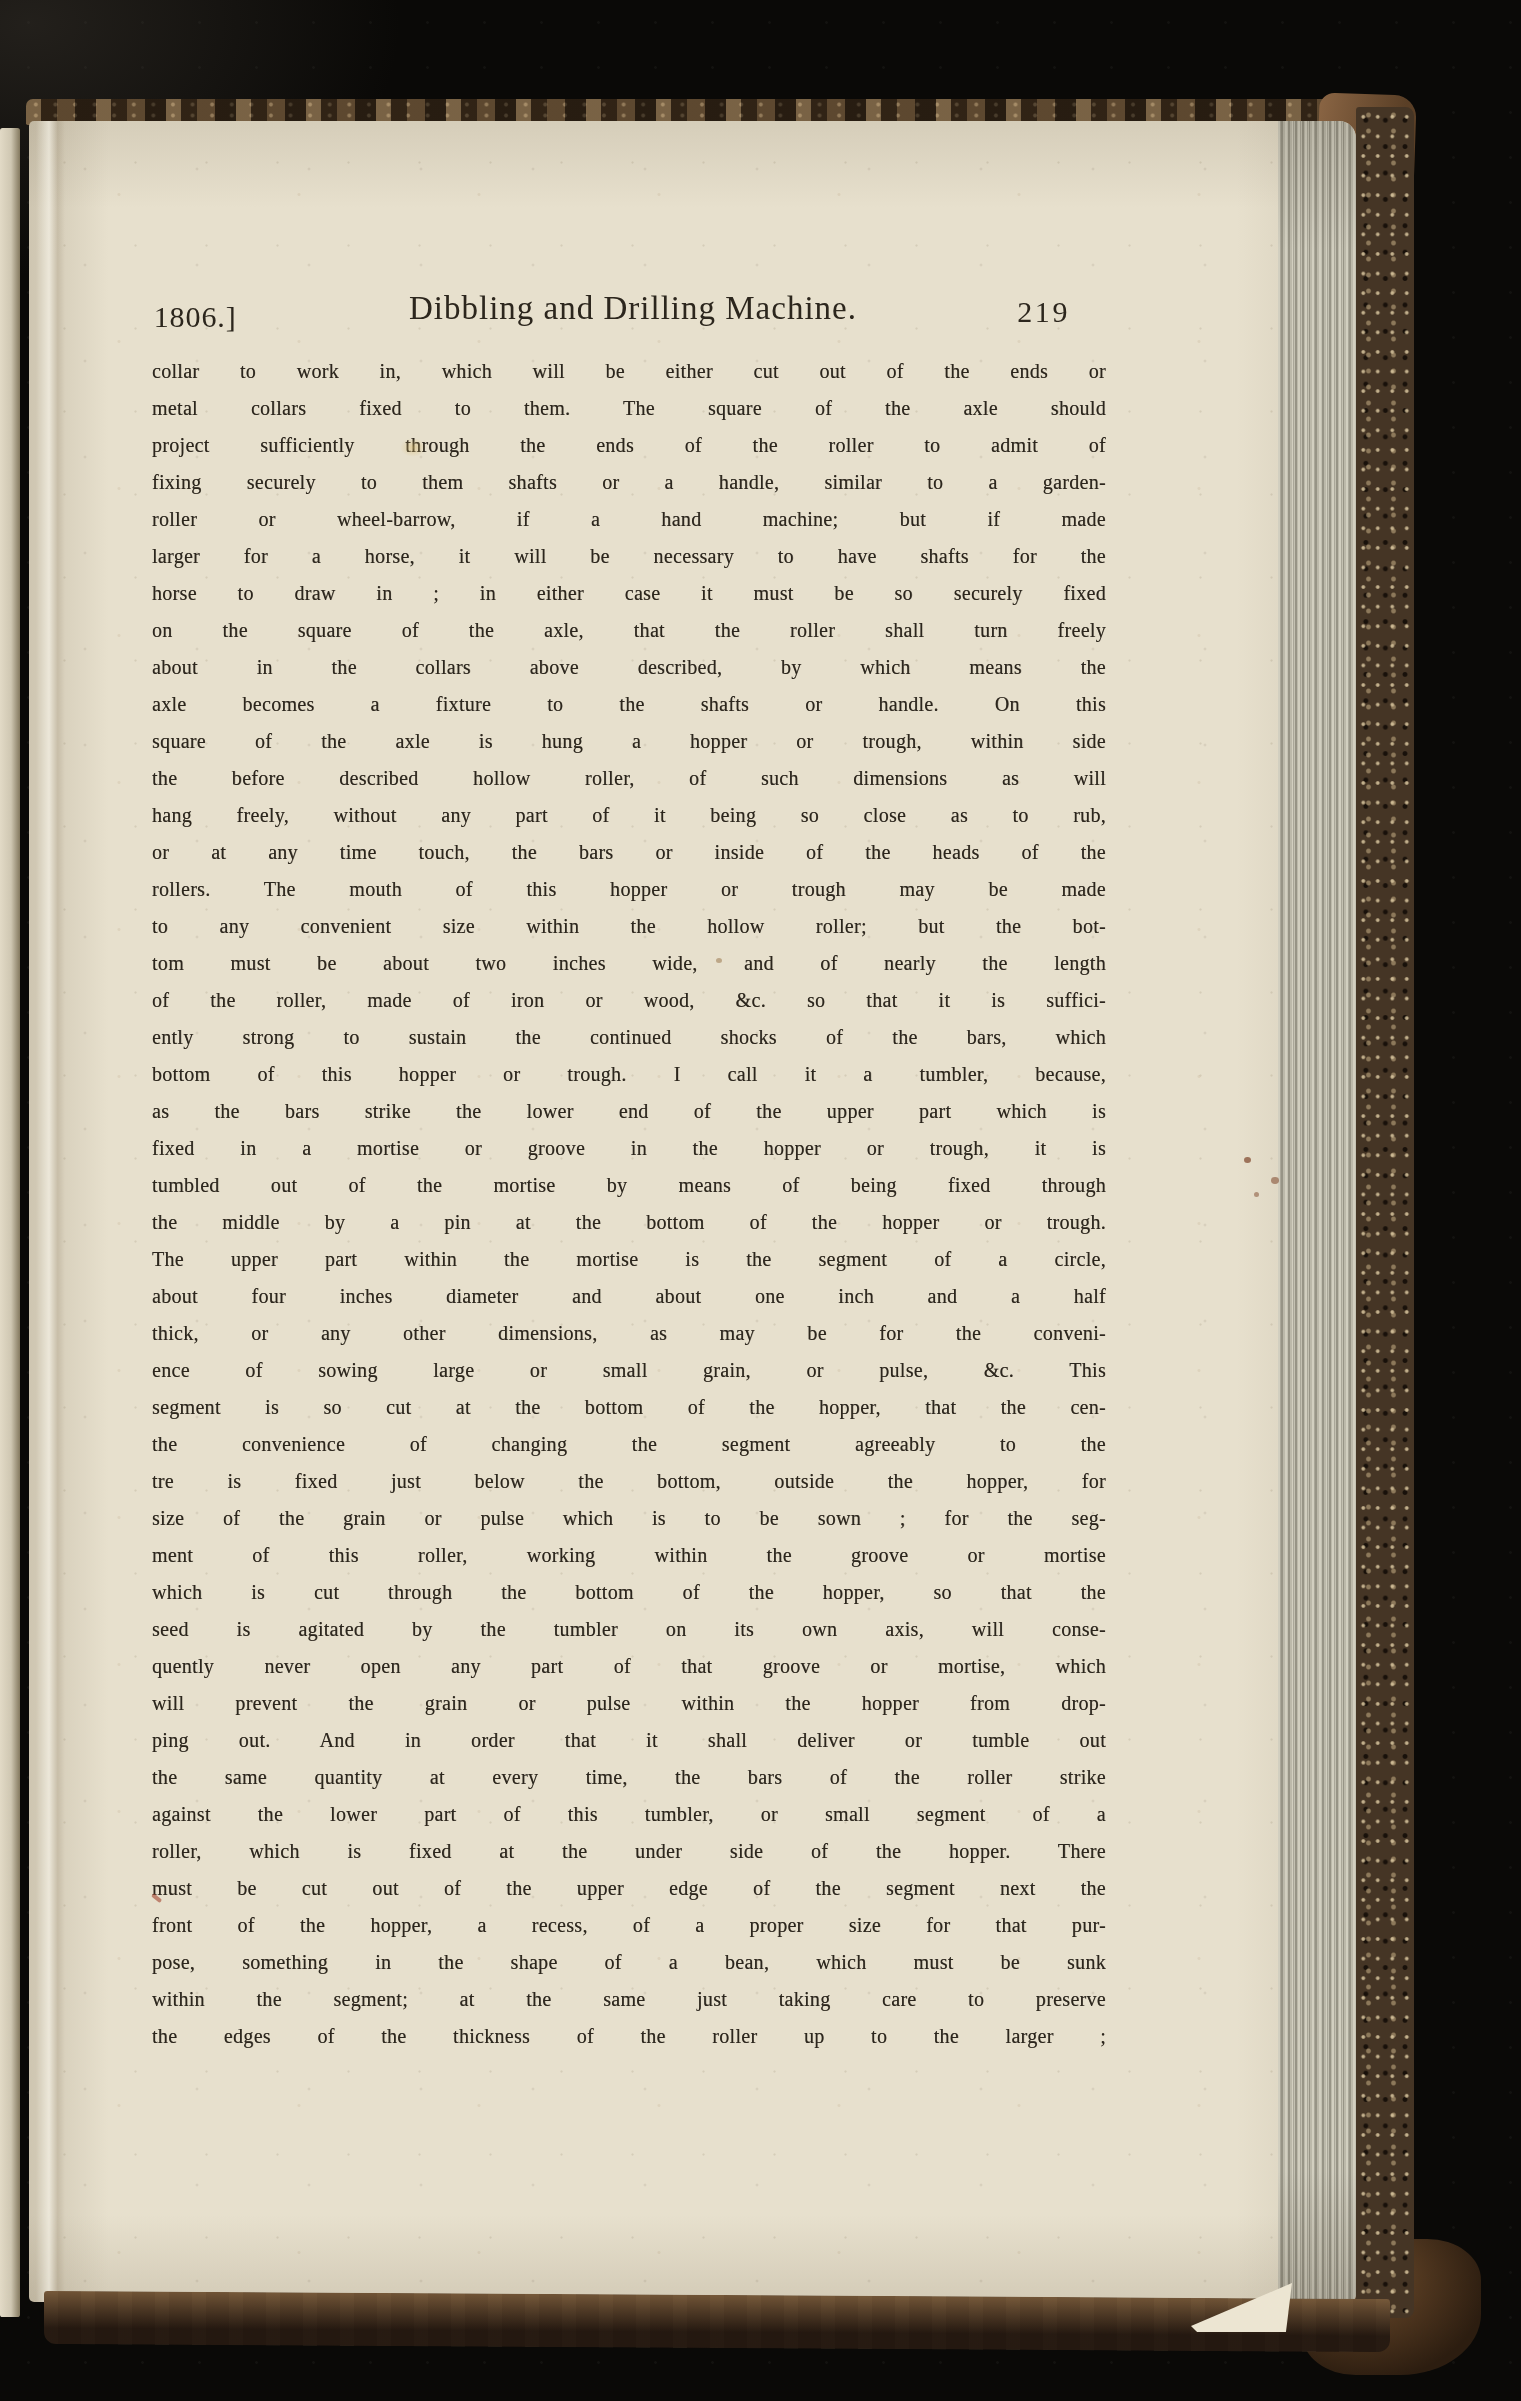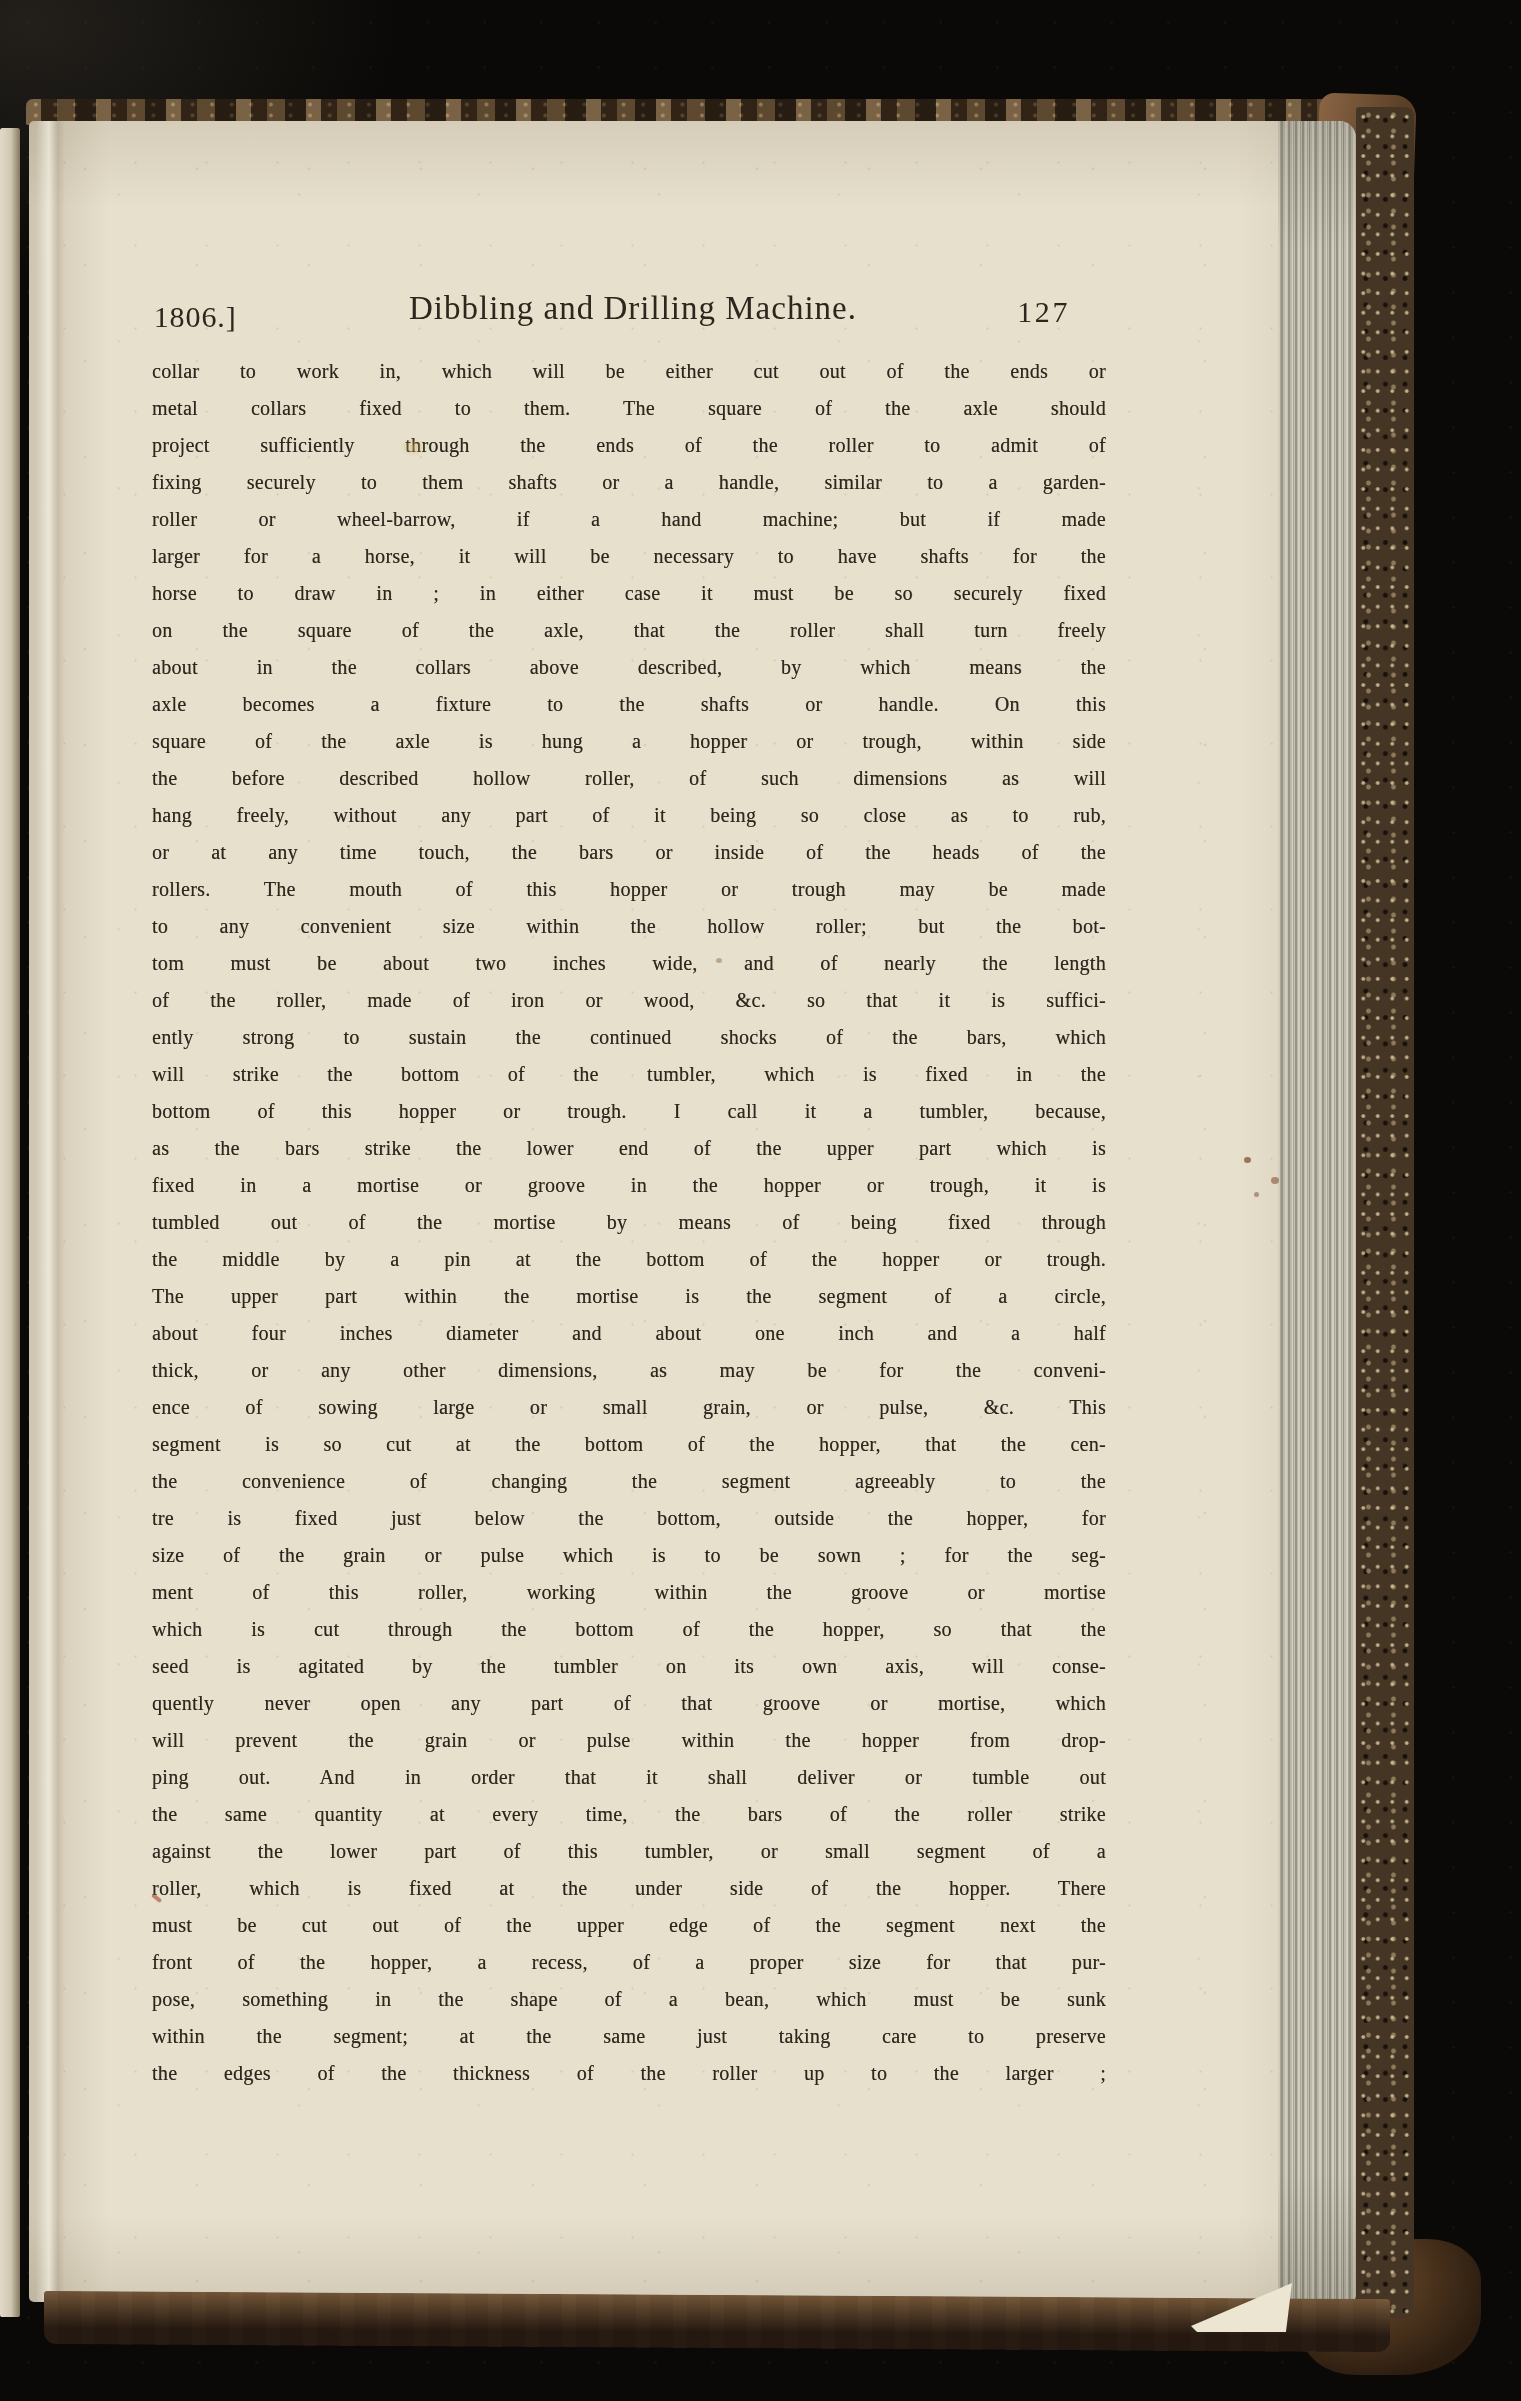--- a/index.html
+++ b/index.html
@@ -140,21 +140,21 @@
 <div class="leather-bottom"></div>
 <div class="marbled"></div>
 
 <div class="page">
   <div class="gutter-crease"></div>
   <div class="striations"></div>
 
   <div class="header-row">
     <span class="header-year">1806.]</span>
     <span class="header-title">Dibbling and Drilling Machine.</span>
-    <span class="header-page-number">127</span>
+    <span class="header-page-number">219</span>
   </div>
 
   <div class="page-text">
       <div class="tline">collar to work in, which will be either cut out of the ends or</div>
       <div class="tline">metal collars fixed to them. The square of the axle should</div>
       <div class="tline">project sufficiently through the ends of the roller to admit of</div>
       <div class="tline">fixing securely to them shafts or a handle, similar to a garden-</div>
       <div class="tline">roller or wheel-barrow, if a hand machine; but if made</div>
       <div class="tline">larger for a horse, it will be necessary to have shafts for the</div>
       <div class="tline">horse to draw in ; in either case it must be so securely fixed</div>
@@ -163,21 +163,20 @@
       <div class="tline">axle becomes a fixture to the shafts or handle. On this</div>
       <div class="tline">square of the axle is hung a hopper or trough, within side</div>
       <div class="tline">the before described hollow roller, of such dimensions as will</div>
       <div class="tline">hang freely, without any part of it being so close as to rub,</div>
       <div class="tline">or at any time touch, the bars or inside of the heads of the</div>
       <div class="tline">rollers. The mouth of this hopper or trough may be made</div>
       <div class="tline">to any convenient size within the hollow roller; but the bot-</div>
       <div class="tline">tom must be about two inches wide, and of nearly the length</div>
       <div class="tline">of the roller, made of iron or wood, &amp;c. so that it is suffici-</div>
       <div class="tline">ently strong to sustain the continued shocks of the bars, which</div>
-      <div class="tline">will strike the bottom of the tumbler, which is fixed in the</div>
       <div class="tline">bottom of this hopper or trough. I call it a tumbler, because,</div>
       <div class="tline">as the bars strike the lower end of the upper part which is</div>
       <div class="tline">fixed in a mortise or groove in the hopper or trough, it is</div>
       <div class="tline">tumbled out of the mortise by means of being fixed through</div>
       <div class="tline">the middle by a pin at the bottom of the hopper or trough.</div>
       <div class="tline">The upper part within the mortise is the segment of a circle,</div>
       <div class="tline">about four inches diameter and about one inch and a half</div>
       <div class="tline">thick, or any other dimensions, as may be for the conveni-</div>
       <div class="tline">ence of sowing large or small grain, or pulse, &amp;c. This</div>
       <div class="tline">segment is so cut at the bottom of the hopper, that the cen-</div>

